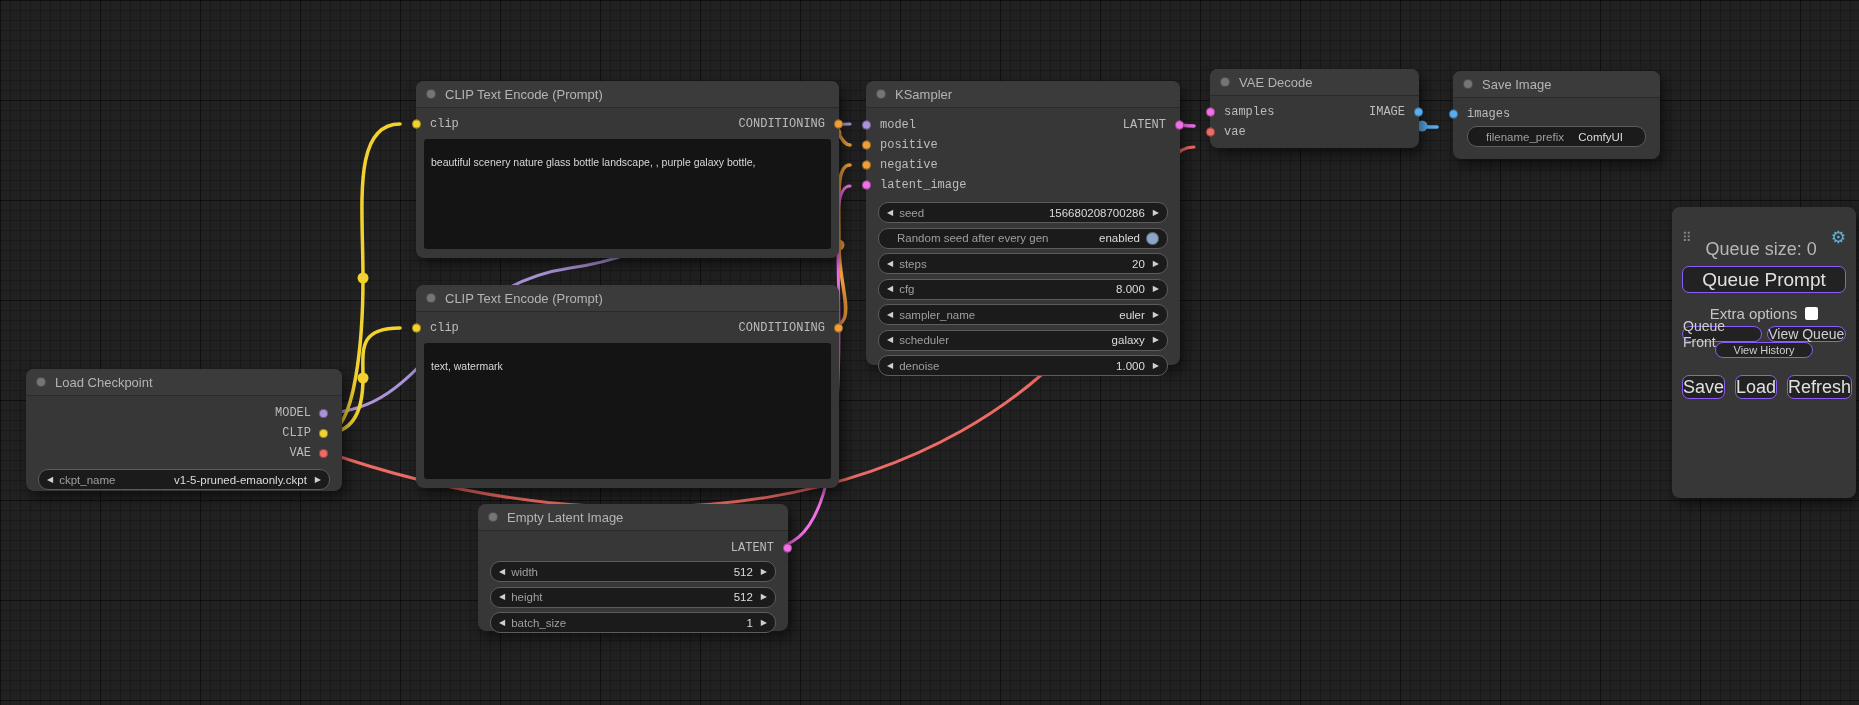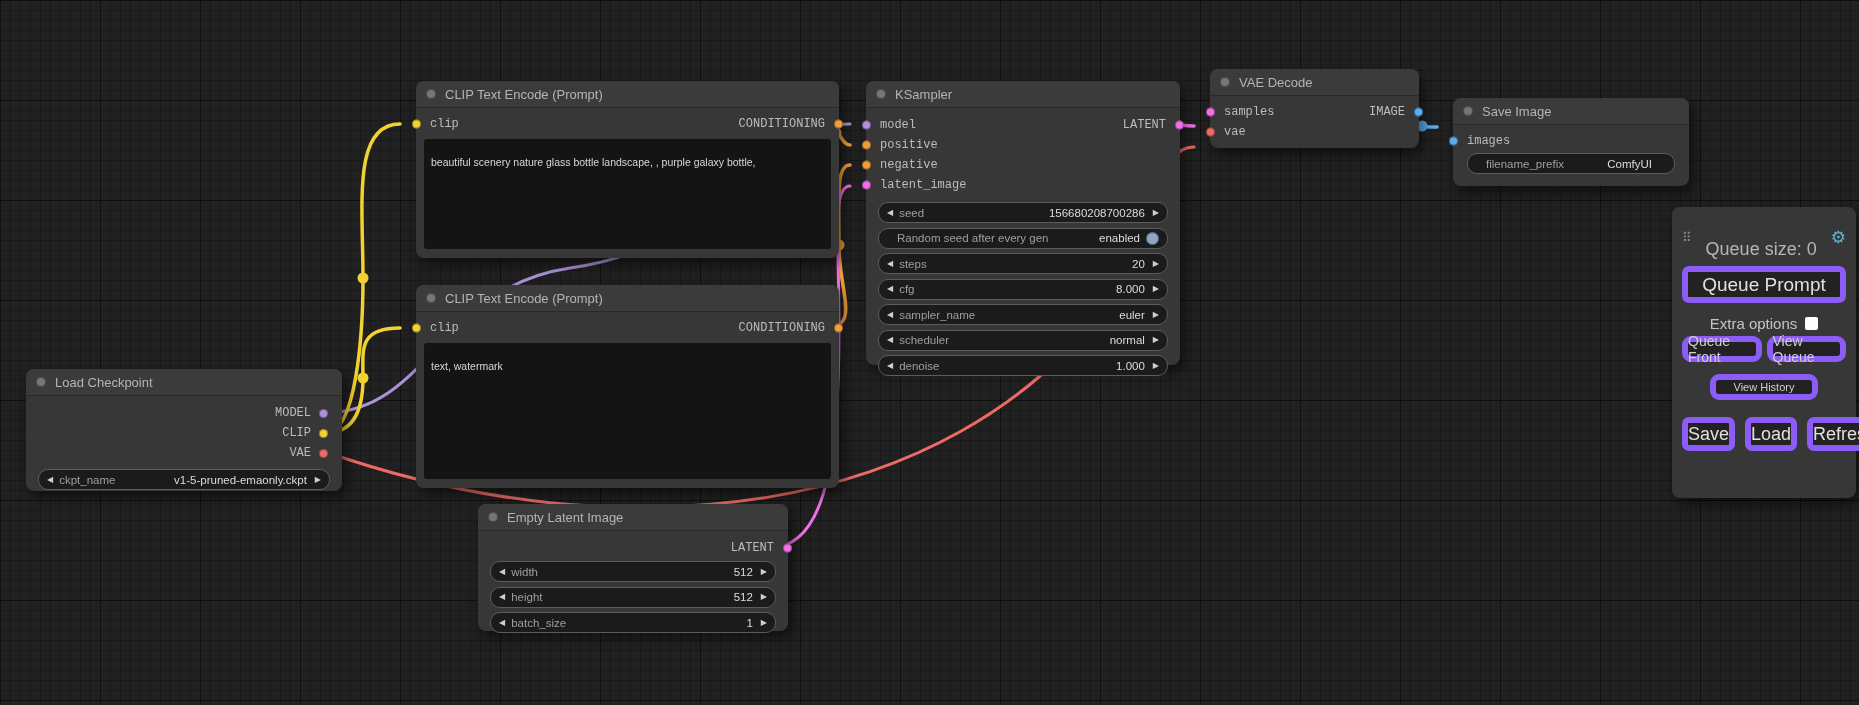--- a/index.html
+++ b/index.html
@@ -55,44 +55,44 @@
   #n-clip-neg{left:400px;top:285px;width:423px;height:203px;display:flex;flex-direction:column;}
   #n-clip-pos .io-row,#n-clip-neg .io-row{margin-top:6px;}
   #n-empty-latent{left:462px;top:504px;width:310px;height:127px;}
   #n-empty-latent .io-row{margin-top:7px;}
   #n-empty-latent .wcol{margin-top:3px;}
   #n-ksampler{left:850px;top:81px;width:314px;height:284px;}
   #n-ksampler .io-block{padding-top:7px;}
   #n-ksampler .wcol{margin-top:7px;}
   #n-vae-decode{left:1194px;top:69px;width:209px;height:79px;}
   #n-vae-decode .io-block{padding-top:6px;}
-  #n-save-image{left:1437px;top:98px;width:236px;height:88px;}
+  #n-save-image{left:1437px;top:71px;width:207px;height:88px;}
   #n-save-image .io-block{padding-top:6px;}
   #n-save-image .pill{margin:2px 14px 0 14px;}
 
   
   #queue-panel{
     position:absolute;z-index:2;left:1672px;top:207px;width:184px;height:291px;
     background:#373737;border-radius:8px;box-shadow:4px 6px 14px rgba(0,0,0,0.55);
     display:flex;flex-direction:column;
   }
   .qp-header{display:flex;align-items:center;padding:8px 10px 6px 10px;}
   .qp-handle{color:#8a8a8a;font-size:13px;line-height:1;cursor:grab;}
   .qp-size{flex:1;text-align:center;color:#b6b6b6;font-size:18px;margin-top:24px;}
   .qp-gear{color:#5fb4d8;font-size:17px;line-height:1;cursor:pointer;}
   .qbtn{
-    background:#222;border:6px solid #8b5cf6;border-radius:7px;color:#e0e0e0;
+    background:#222;border:1px solid #8b5cf6;border-radius:7px;color:#e0e0e0;
     display:flex;align-items:center;justify-content:center;cursor:pointer;
   }
   #qp-queue-prompt{margin:0 10px;height:25px;font-size:19px;}
   .qp-extra{display:flex;align-items:center;justify-content:center;gap:8px;margin-top:12px;height:16px;color:#c4c4c4;font-size:15px;}
   .qp-checkbox{width:13px;height:13px;background:#fff;border-radius:2px;cursor:pointer;}
   .qp-smallrow{display:flex;gap:5px;margin:5px 10px 0 10px;}
   .qbtn.small{height:14px;font-size:14px;border-radius:9px;flex:1;color:#cfcfcf;}
-  .qp-historyrow{display:flex;justify-content:center;margin-top:12px;}
+  .qp-historyrow{display:flex;justify-content:center;margin-top:0;}
   .qbtn.history{height:14px;font-size:11px;border-radius:9px;width:96px;color:#cfcfcf;}
   .qp-mainbtns{display:flex;flex-direction:row;gap:10px;margin:17px 10px 0 10px;}
   .qbtn.big{height:22px;font-size:18px;}
 </style>
 </head>
 <body>
 
 <div id="canvas">
 
   <svg id="wires" width="1859" height="705">
@@ -267,21 +267,21 @@
       </div>
       <div class="pill">
         <span class="arrow">◀</span>
         <span class="wlabel">sampler_name</span>
         <span class="wvalue">euler</span>
         <span class="arrow">▶</span>
       </div>
       <div class="pill">
         <span class="arrow">◀</span>
         <span class="wlabel">scheduler</span>
-        <span class="wvalue">normal</span>
+        <span class="wvalue">galaxy</span>
         <span class="arrow">▶</span>
       </div>
       <div class="pill">
         <span class="arrow">◀</span>
         <span class="wlabel">denoise</span>
         <span class="wvalue">1.000</span>
         <span class="arrow">▶</span>
       </div>
     </div>
   </div>

